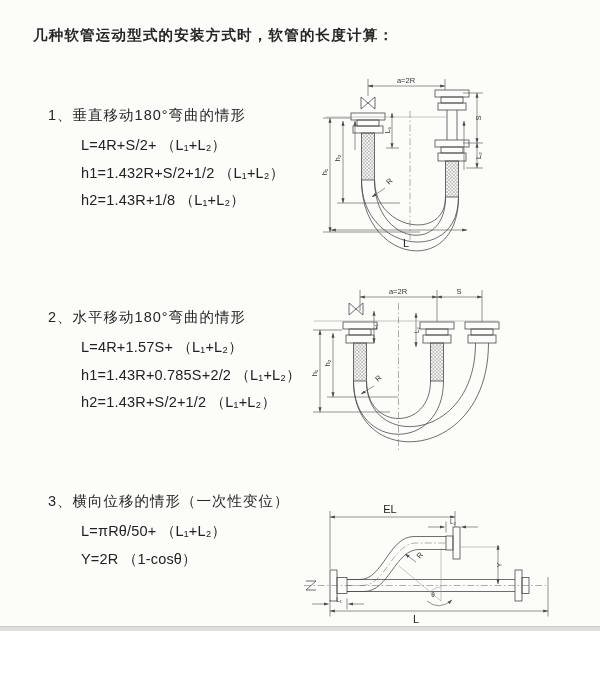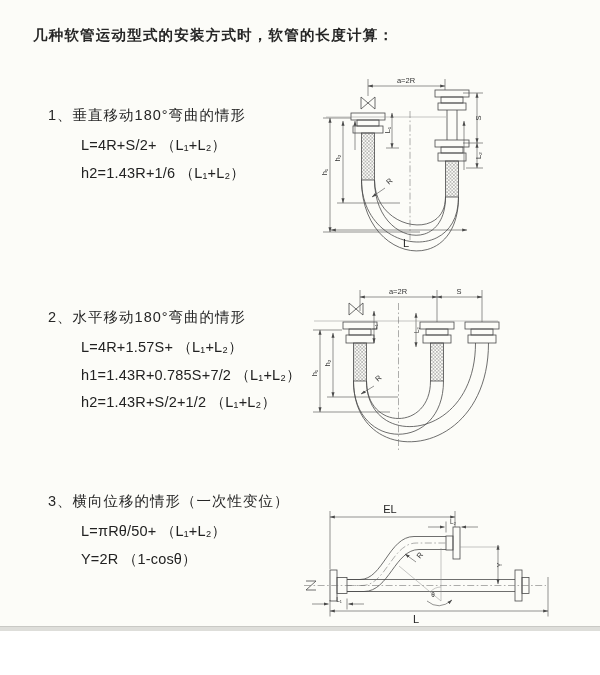--- a/index.html
+++ b/index.html
@@ -26,27 +26,28 @@
 </head>
 <body>
 
 <div class="page">
 
   <div class="page-title">几种软管运动型式的安装方式时，软管的长度计算：</div>
 
   <div class="sec" style="top:106px">
     <div class="sec-heading">1、垂直移动180°弯曲的情形</div>
     <div class="formula">L=4R+S/2+ （L₁+L₂）</div>
-    <div class="formula">h2=1.43R+1/6 （L₁+L₂）</div>
+    <div class="formula">h1=1.432R+S/2+1/2 （L₁+L₂）</div>
+    <div class="formula">h2=1.43R+1/8 （L₁+L₂）</div>
   </div>
 
   <div class="sec" style="top:308px">
     <div class="sec-heading">2、水平移动180°弯曲的情形</div>
     <div class="formula">L=4R+1.57S+ （L₁+L₂）</div>
-    <div class="formula">h1=1.43R+0.785S+7/2 （L₁+L₂）</div>
+    <div class="formula">h1=1.43R+0.785S+2/2 （L₁+L₂）</div>
     <div class="formula">h2=1.43R+S/2+1/2 （L₁+L₂）</div>
   </div>
 
   <div class="sec" style="top:492px">
     <div class="sec-heading">3、横向位移的情形（一次性变位）</div>
     <div class="formula">L=πRθ/50+ （L₁+L₂）</div>
     <div class="formula">Y=2R （1-cosθ）</div>
   </div>
 
   <svg class="diag" style="left:305px;top:72px" width="252" height="182" viewBox="305 72 252 182">

